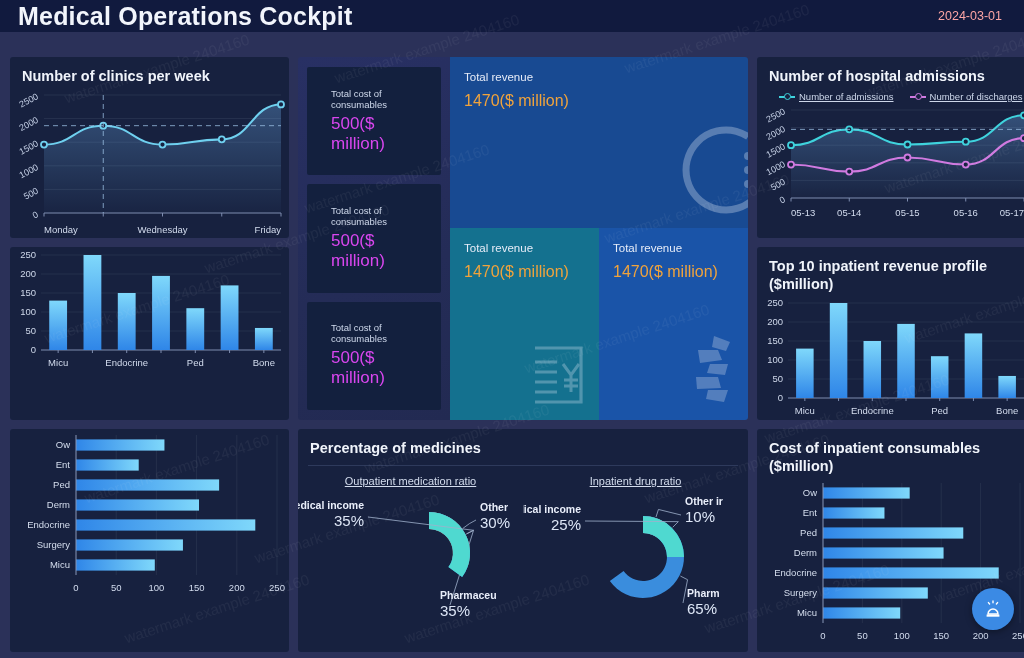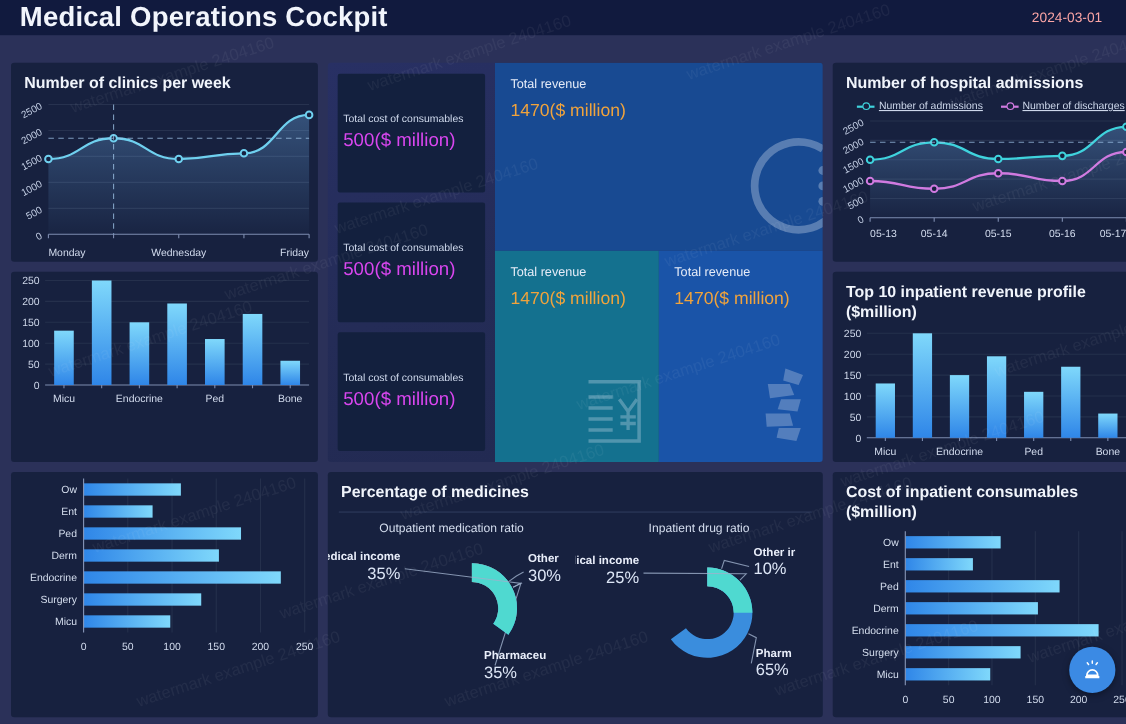--- a/index.html
+++ b/index.html
@@ -77,21 +77,21 @@
   #overview-heading {
     font-size: 19px;
     font-weight: bold;
     line-height: 1.18;
     color: #f3f6fd;
     margin-bottom: 12px;
   }
   .kpi-small {
     background: #13203e;
     border-radius: 2px;
-    padding: 9px 9px 10px 5px;
+    padding: 9px 9px 10px 24px;
     margin-bottom: 9px;
     flex: 1;
     display: flex;
     flex-direction: column;
     justify-content: center;
   }
   .kpi-small .kpi-label { font-size: 9.5px; color: #cfd9ec; margin-bottom: 4px; }
   .kpi-small .kpi-value { font-size: 17px; color: #d946ef; }
 
   #overview-right {
@@ -124,20 +124,21 @@
     width: 5px; height: 5px; border-radius: 50%;
     border: 1.6px solid currentColor; background: #17213f;
   }
 
   
   #medicines-panel .sep { height: 1px; background: #2e3a5c; margin: 6px 10px 0 10px; }
   .donut-head {
     display: flex;
     font-size: 11px; color: #d4ddee;
     padding: 9px 0 0 0;
+    text-decoration: underline;
   }
   .donut-head > div { flex: 1; text-align: center; }
   .donut-row { display: flex; }
   .donut-cell { flex: 1; position: relative; }
 
   
   #alarm-fab {
     position: absolute;
     right: 18px; bottom: 22px;
     width: 42px; height: 42px;

